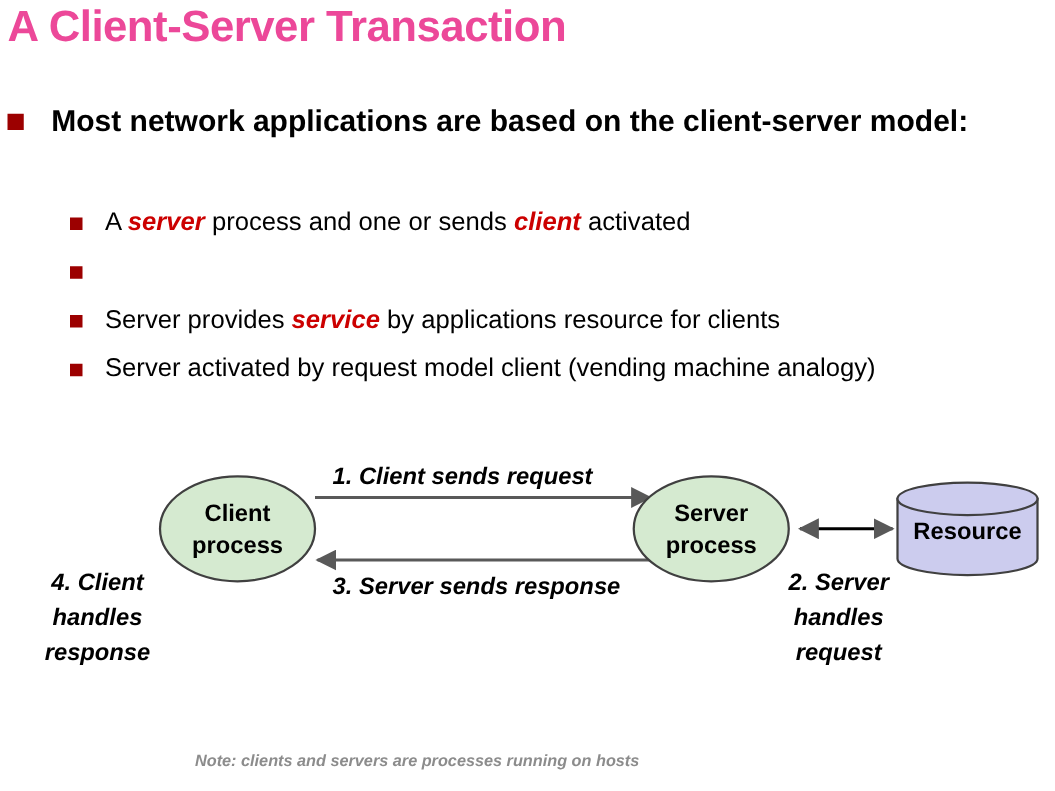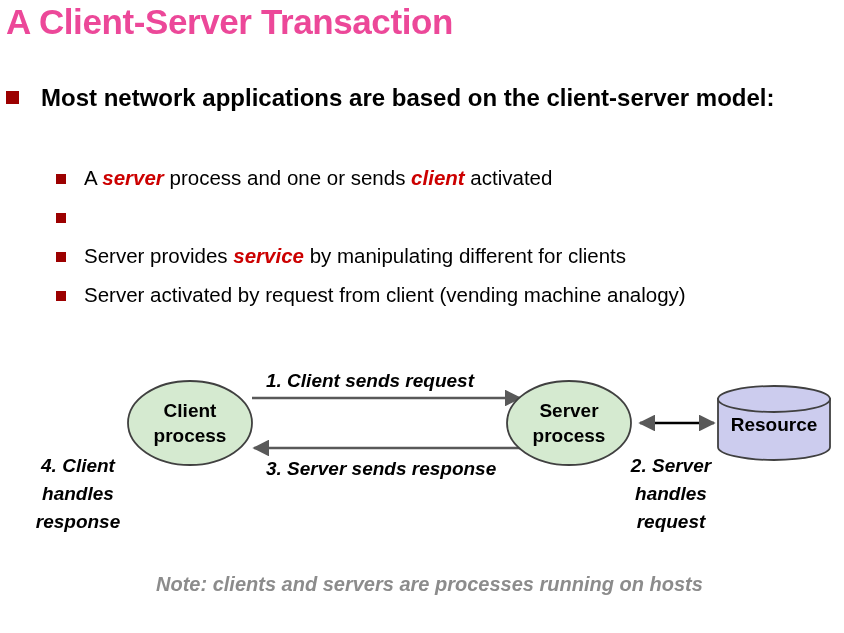--- a/index.html
+++ b/index.html
@@ -114,23 +114,23 @@
     font-size: 19px;
     font-weight: bold;
     font-style: italic;
     fill: #000000;
   }
 
   
   #footnote {
     position: absolute;
     left: 156px;
-    top: 570px;
+    top: 595px;
     width: 640px;
-    font-size: 20px;
+    font-size: 13px;
     font-weight: bold;
     font-style: italic;
     color: #8c8c8c;
     line-height: 28px;
   }
 </style>
 </head>
 <body>
 
 <div id="slide-title">A Client-Server Transaction</div>
@@ -146,26 +146,26 @@
     <span class="sq2"></span>
     <span class="l2txt"><span>A </span><span class="em">server</span><span> process and one or sends </span><span class="em">client</span><span> activated</span></span>
   </div>
 
   <div class="l2-row">
     <span class="sq2"></span>
   </div>
 
   <div class="l2-row">
     <span class="sq2"></span>
-    <span class="l2txt"><span>Server provides </span><span class="em">service</span><span> by manipulating different for clients</span></span>
-  </div>
-
-  <div class="l2-row">
-    <span class="sq2"></span>
-    <span class="l2txt"><span>Server activated by request from client (vending machine analogy)</span></span>
+    <span class="l2txt"><span>Server provides </span><span class="em">service</span><span> by applications resource for clients</span></span>
+  </div>
+
+  <div class="l2-row">
+    <span class="sq2"></span>
+    <span class="l2txt"><span>Server activated by request model client (vending machine analogy)</span></span>
   </div>
 
 </div>
 
 <div id="diagram">
   <svg width="844" height="200" viewBox="0 0 844 200" xmlns="http://www.w3.org/2000/svg">
     <defs>
       <marker id="arrR" viewBox="0 0 10 10" refX="9" refY="5" markerWidth="7" markerHeight="7" orient="auto-start-reverse">
         <path d="M 0 0 L 10 5 L 0 10 z" fill="#595959"></path>
       </marker>

